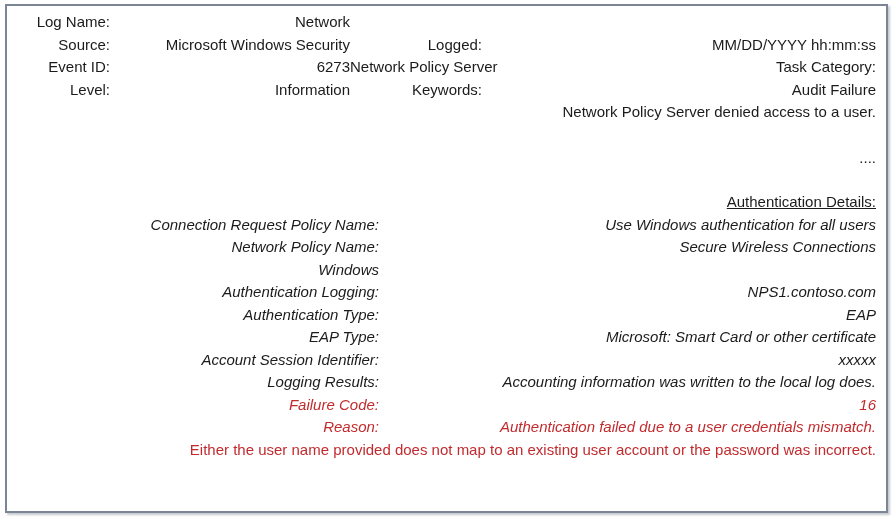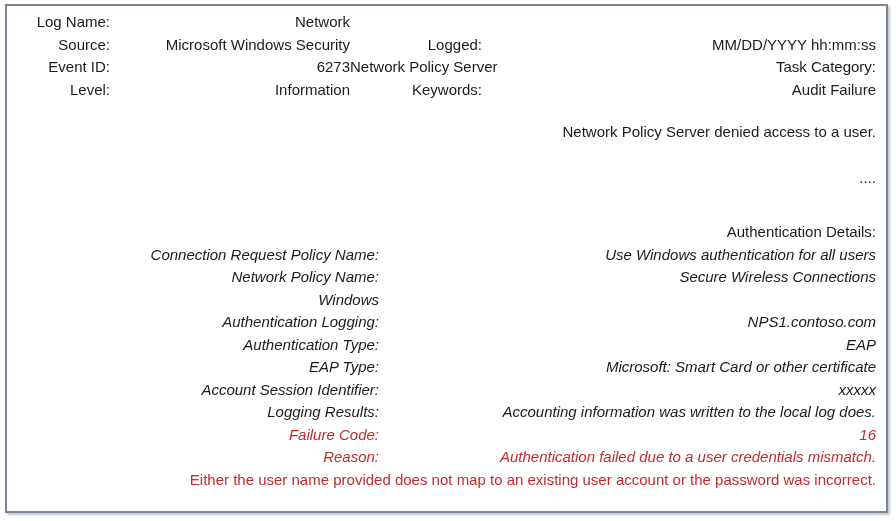--- a/index.html
+++ b/index.html
@@ -28,23 +28,23 @@
     box-shadow: 2px 2px 2px rgba(150, 156, 168, 0.55);
     background: #ffffff;
     padding: 5px 10px 0 3px;
     text-align: right;
   }
   .hdr-row {
     display: grid;
     grid-template-columns: 100px 240px 132px 1fr;
     white-space: nowrap;
   }
-  .desc { margin-top: 20px; }
+  .desc { }
   .dots { margin-top: 23px; }
-  .auth-head { margin-top: 32px; }
+  .auth-head { margin-top: 22px; text-decoration: underline; }
   .auth-row {
     display: grid;
     grid-template-columns: 96px 273px 1fr;
     white-space: nowrap;
     font-style: italic;
   }
   .auth-row.red { color: var(--highlight-red, #c22b2e); }
   .auth-row.red .val { padding-left: 11px; }
   .auth-row.pad-sm .val { padding-left: 6px; }
   .footer {

